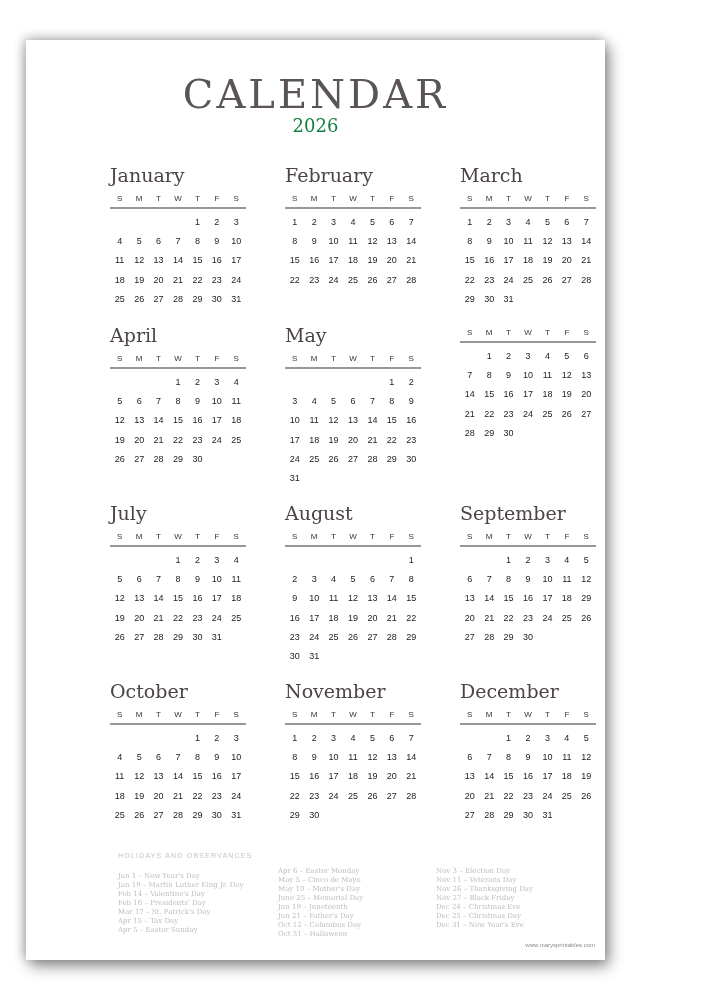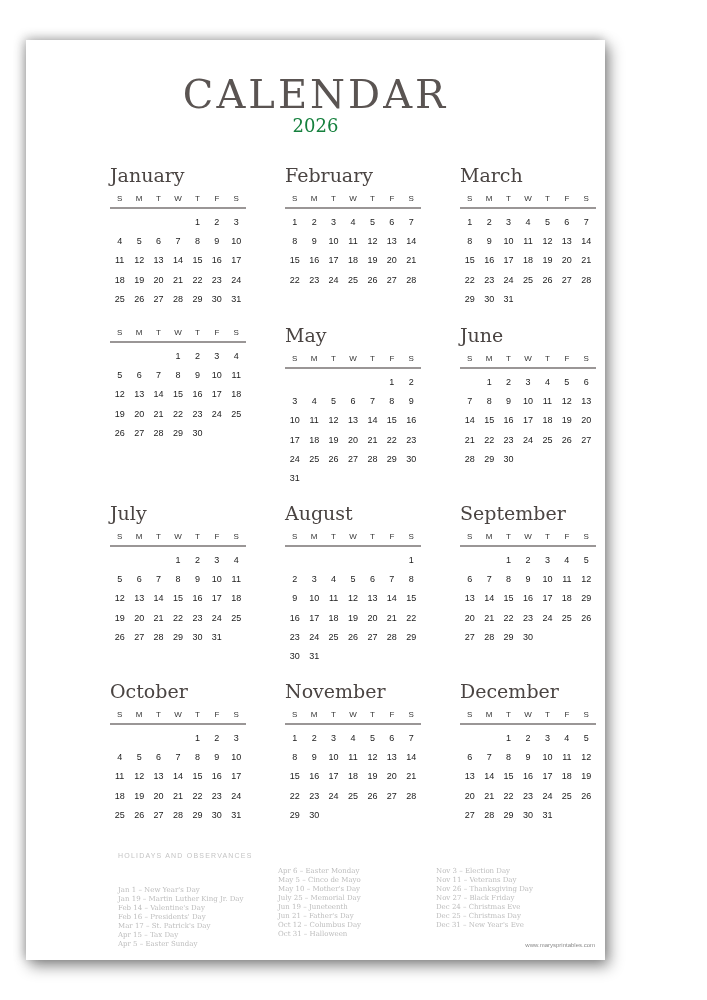--- a/index.html
+++ b/index.html
@@ -162,20 +162,21 @@
           <span>25</span>
           <span>26</span>
           <span>27</span>
           <span>28</span>
           <span>29</span>
           <span>30</span>
           <span>31</span>
         </div>
       </div>
       <div class="month" style="left: 84px; top: 283px;">
+        <div class="month-name">April</div>
         <div class="dow">
           <span>S</span>
           <span>M</span>
           <span>T</span>
           <span>W</span>
           <span>T</span>
           <span>F</span>
           <span>S</span>
         </div>
         <div class="rule"></div>
@@ -260,21 +261,20 @@
           <span>25</span>
           <span>26</span>
           <span>27</span>
           <span>28</span>
           <span>29</span>
           <span>30</span>
           <span>31</span>
         </div>
       </div>
       <div class="month" style="left: 434px; top: 283px;">
-        <div class="month-name">June</div>
         <div class="dow">
           <span>S</span>
           <span>M</span>
           <span>T</span>
           <span>W</span>
           <span>T</span>
           <span>F</span>
           <span>S</span>
         </div>
         <div class="rule"></div>
@@ -601,34 +601,34 @@
           <span>29</span>
           <span>30</span>
           <span>31</span>
         </div>
       </div>
     </div>
 
   <div class="holidays">
     <div class="hol-title">HOLIDAYS AND OBSERVANCES</div>
     <div class="hol-cols" id="hol-cols">
-        <div class="hol-col" style="left: 0px; top: 19px;">
+        <div class="hol-col" style="left: 0px; top: 5px;">
           <div>Jan 1 – New Year's Day</div>
           <div>Jan 19 – Martin Luther King Jr. Day</div>
           <div>Feb 14 – Valentine's Day</div>
           <div>Feb 16 – Presidents' Day</div>
           <div>Mar 17 – St. Patrick's Day</div>
           <div>Apr 15 – Tax Day</div>
           <div>Apr 5 – Easter Sunday</div>
         </div>
         <div class="hol-col" style="left: 160px; top: 0px;">
           <div>Apr 6 – Easter Monday</div>
           <div>May 5 – Cinco de Mayo</div>
           <div>May 10 – Mother's Day</div>
-          <div>July 25 – Memorial Day</div>
+          <div>June 25 – Memorial Day</div>
           <div>Jun 19 – Juneteenth</div>
           <div>Jun 21 – Father's Day</div>
           <div>Oct 12 – Columbus Day</div>
           <div>Oct 31 – Halloween</div>
         </div>
         <div class="hol-col" style="left: 318px; top: 0px;">
           <div>Nov 3 – Election Day</div>
           <div>Nov 11 – Veterans Day</div>
           <div>Nov 26 – Thanksgiving Day</div>
           <div>Nov 27 – Black Friday</div>

